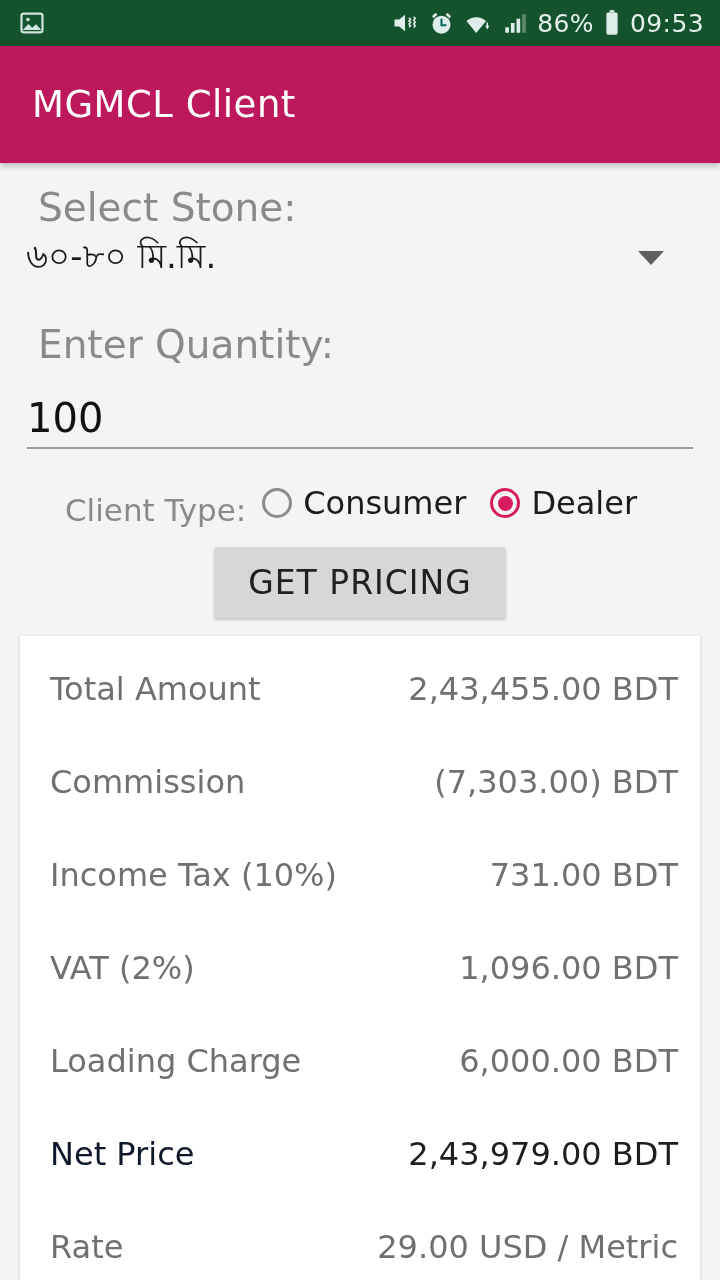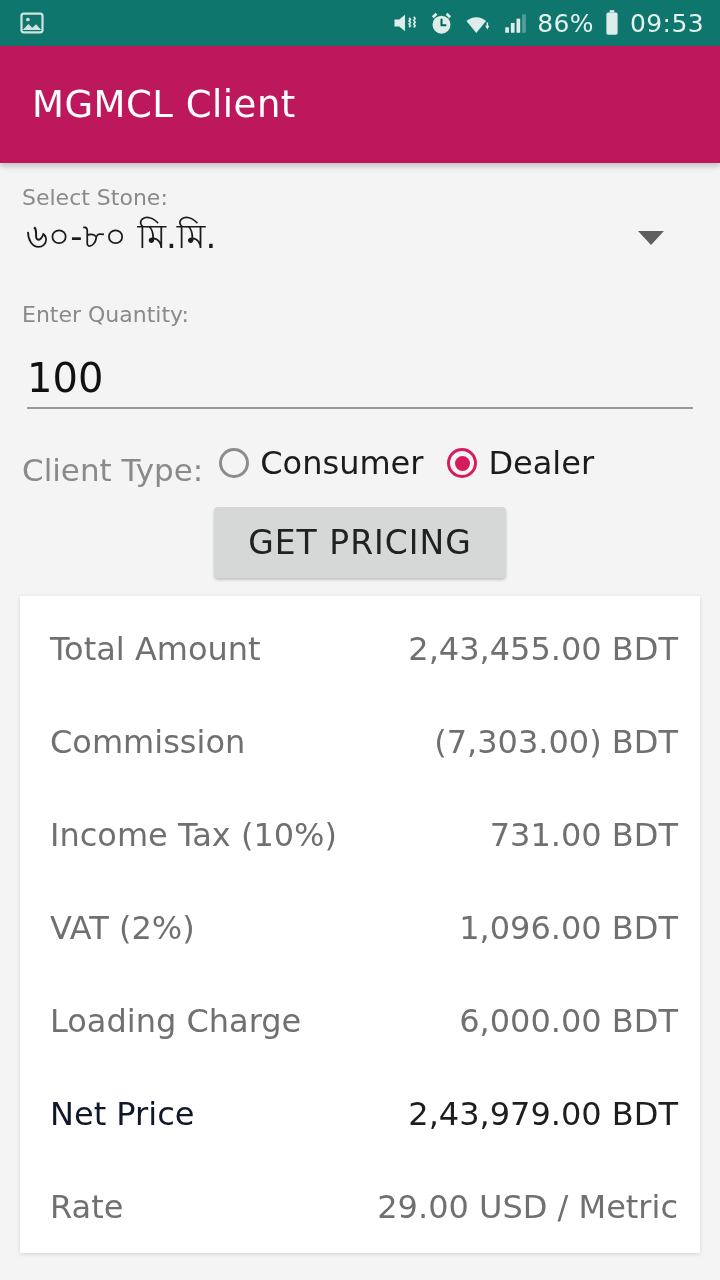--- a/index.html
+++ b/index.html
@@ -11,21 +11,21 @@
     height: 1280px;
     background: #F4F4F4;
     font-family: "DejaVu Sans", sans-serif;
     overflow: hidden;
     position: relative;
   }
 
   
   .status-bar {
     height: 46px;
-    background: #0f766e;
+    background: #14532d;
     display: flex;
     align-items: center;
     justify-content: space-between;
     padding: 0 16px 0 18px;
     box-sizing: border-box;
     color: #DDEDE9;
   }
   .status-left {
     display: flex;
     align-items: center;
@@ -66,23 +66,23 @@
     letter-spacing: 0.5px;
   }
 
   
   .content {
     padding: 0;
     background: #F4F4F4;
   }
   .field-label {
     color: #8A8A8A;
-    font-size: 22px;
-    font-family: "DejaVu Sans", sans-serif;
-    padding-left: 22px;
+    font-size: 39px;
+    font-family: "DejaVu Sans", sans-serif;
+    padding-left: 38px;
   }
   .label-stone { padding-top: 22px; }
 
   .spinner-row {
     display: flex;
     align-items: center;
     justify-content: space-between;
     padding: 6px 56px 6px 26px;
     height: 56px;
     box-sizing: border-box;
@@ -111,22 +111,23 @@
     color: #111111;
     font-family: "DejaVu Sans", sans-serif;
     line-height: 1.15;
   }
 
   
   .client-row {
     display: flex;
     align-items: center;
     margin-top: 24px;
-    padding-left: 22px;
+    padding-left: 6px;
     height: 60px;
+    justify-content: center;
   }
   .client-label {
     color: #8A8A8A;
     font-size: 31px;
     font-family: "DejaVu Sans", sans-serif;
     margin-top: 14px;
   }
   .radio-group {
     display: flex;
     align-items: center;

